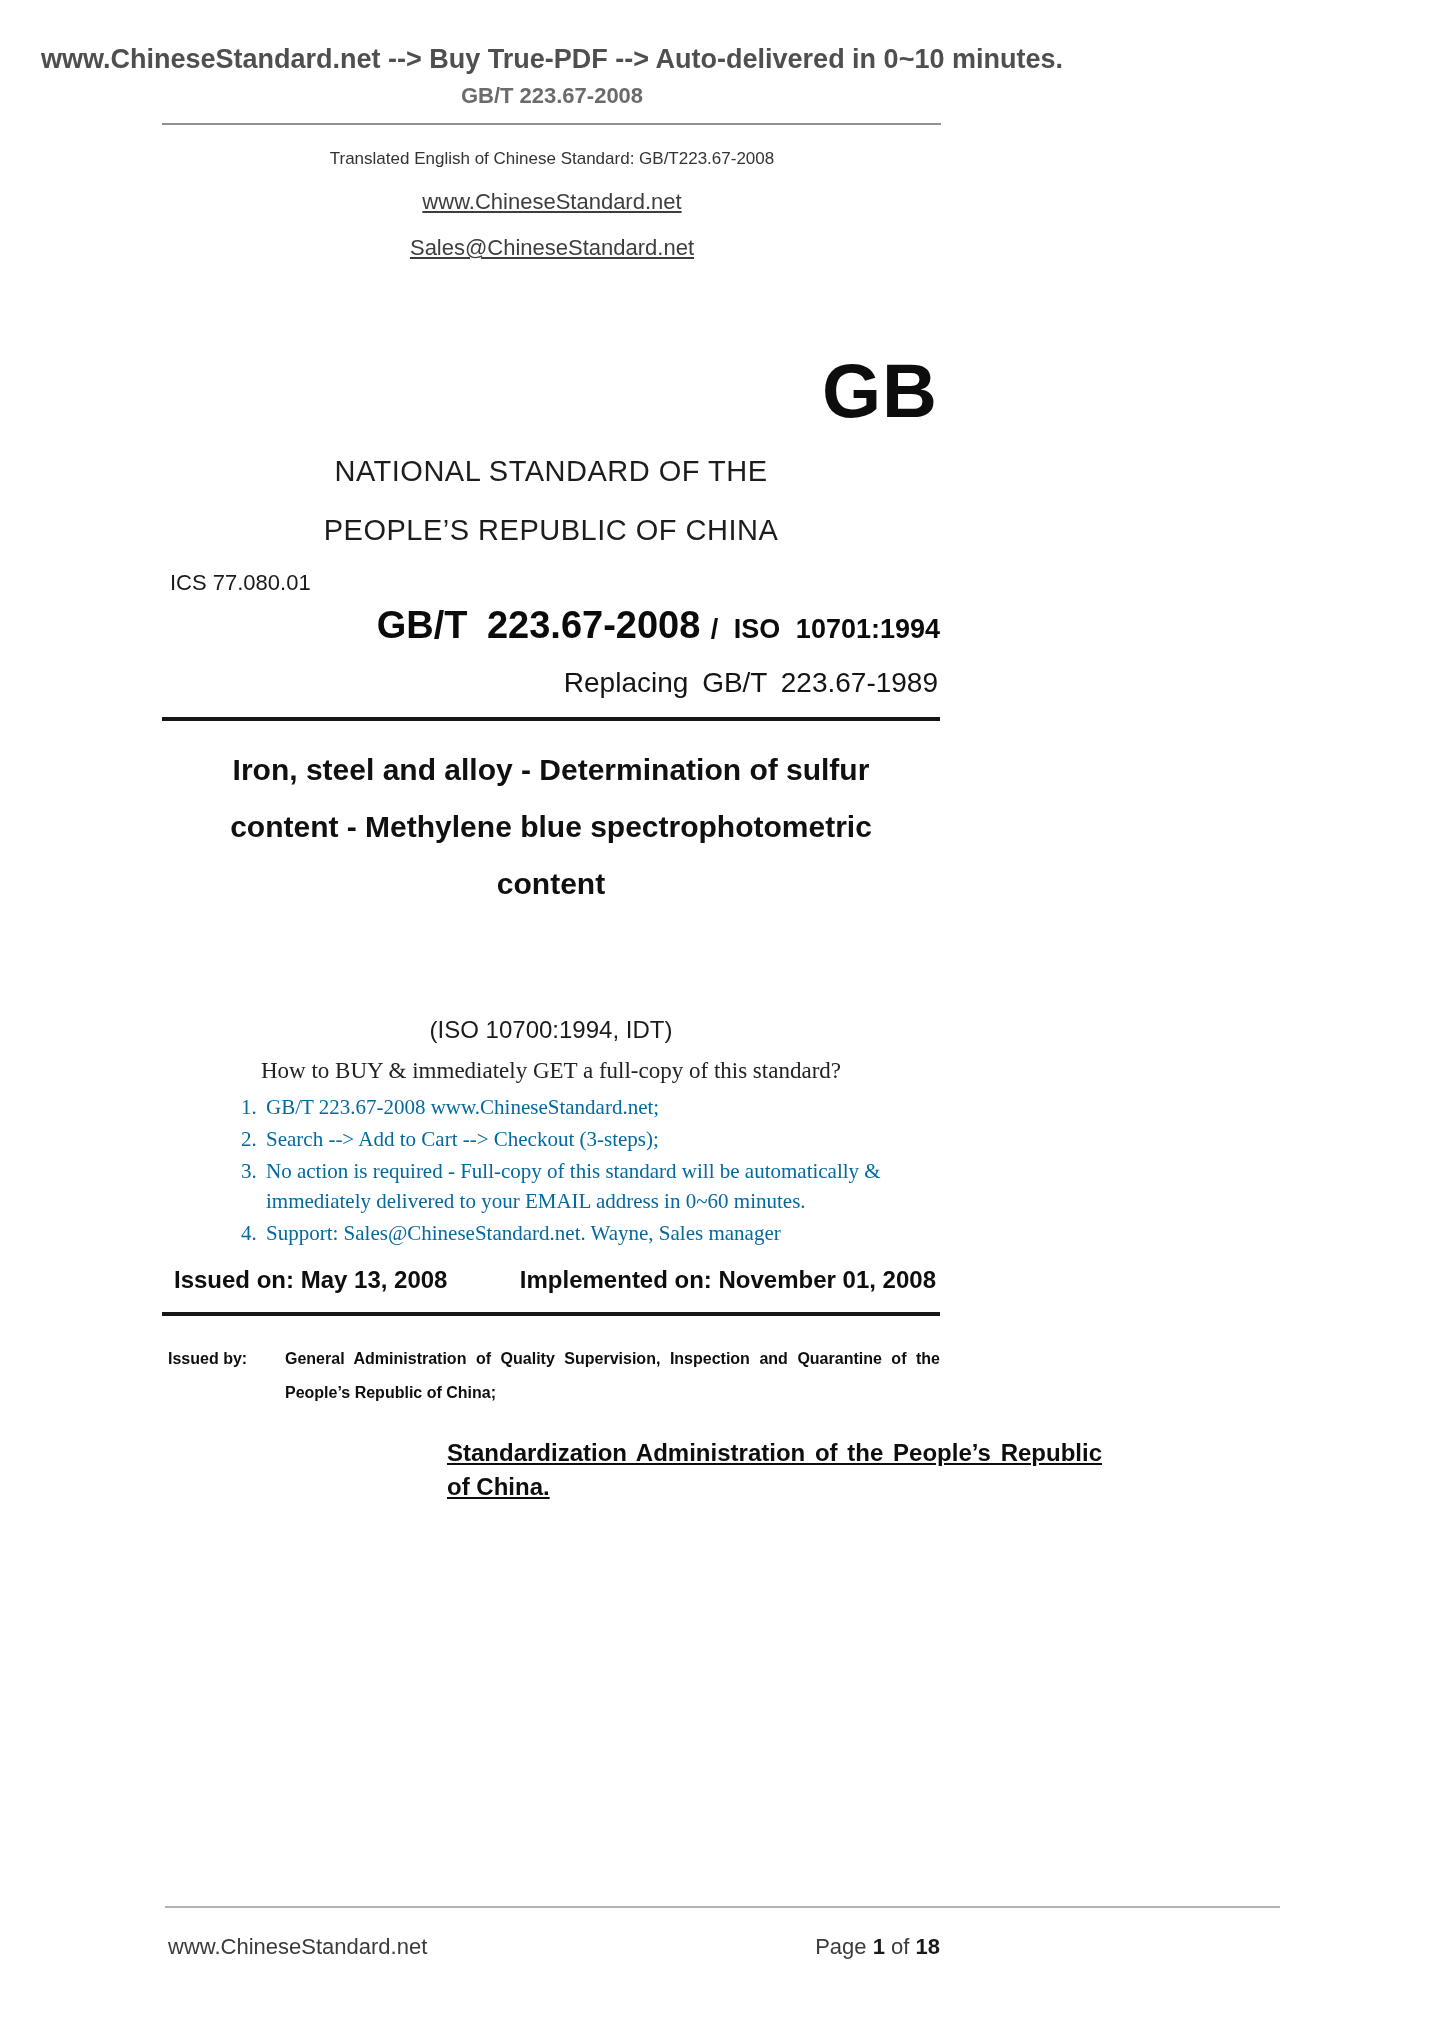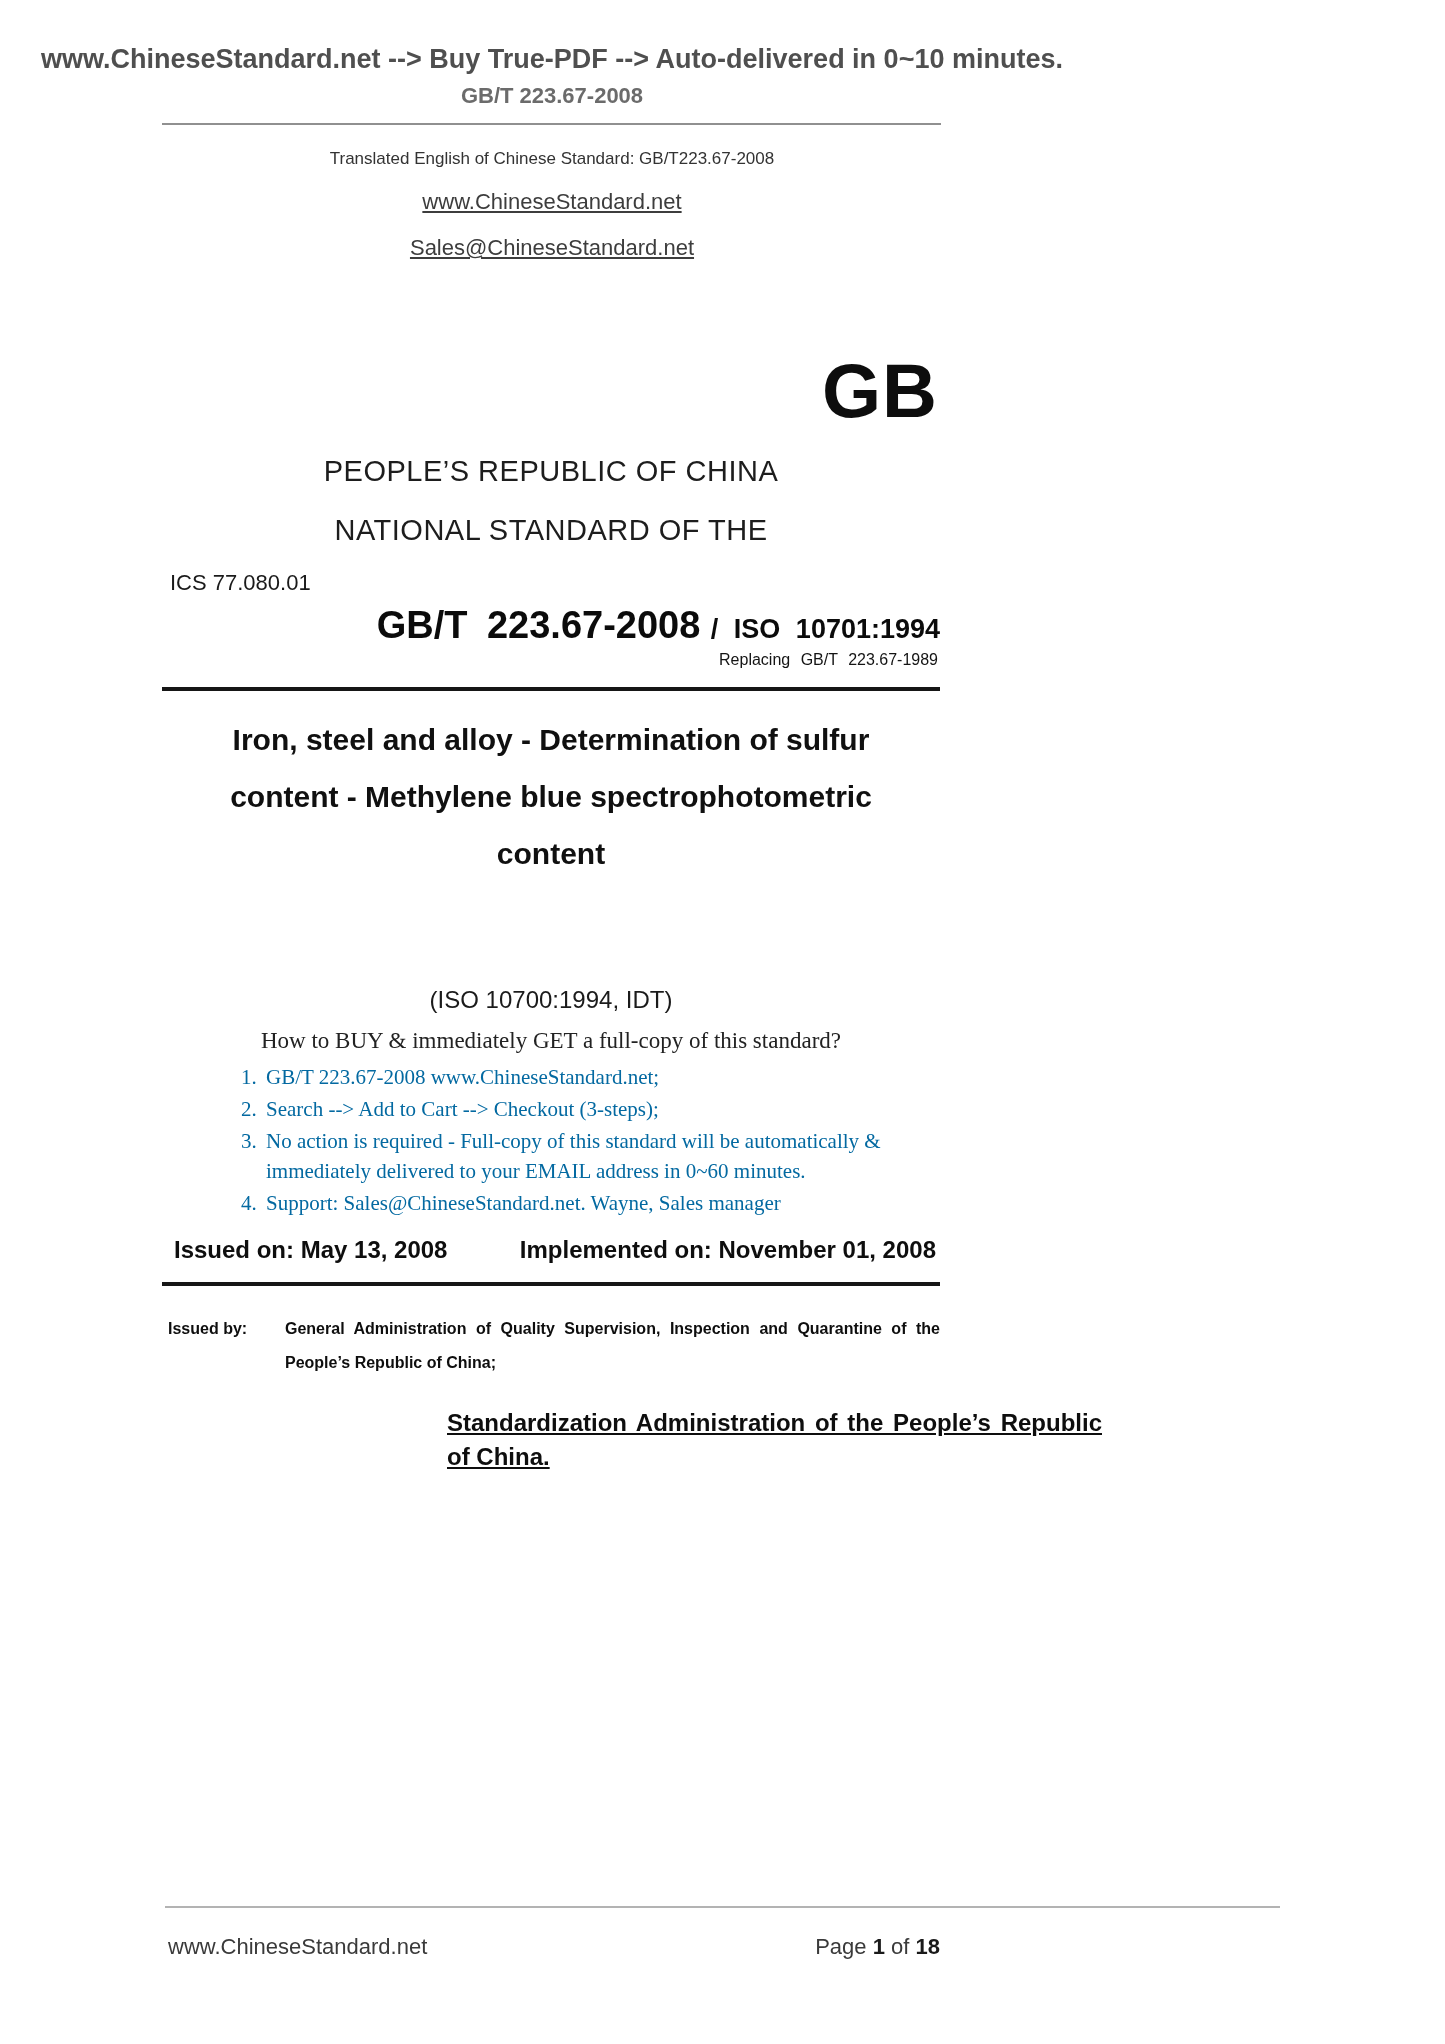--- a/index.html
+++ b/index.html
@@ -27,21 +27,21 @@
   
   .gb-logo { margin-top:92px; text-align:right; font-size:76px; font-weight:bold; letter-spacing:1px; color:#0d0d0d; line-height:1; padding-right:2px; }
   .national { margin-top:26px; text-align:center; font-size:29px; letter-spacing:0.5px; color:#1d1d1d; }
   .national + .national { margin-top:26px; }
 
   .ics-block { margin-top:18px; padding-left:8px; font-size:22px; line-height:35px; color:#1a1a1a; }
 
   .code-line { margin-top:4px; text-align:right; white-space:nowrap; }
   .code-big { font-size:38px; font-weight:bold; word-spacing:9px; color:#0b0b0b; }
   .code-iso { font-size:27px; font-weight:bold; word-spacing:8px; color:#0b0b0b; margin-left:6px; }
-  .replacing { margin-top:4px; text-align:right; font-size:16px; word-spacing:6px; color:#141414; padding-right:2px; }
+  .replacing { margin-top:20px; text-align:right; font-size:28px; word-spacing:6px; color:#141414; padding-right:2px; }
 
   .rule-thick { margin-top:18px; border-top:4px solid #161616; }
 
   .title { margin-top:20px; text-align:center; font-size:30px; font-weight:bold; line-height:57px; color:#101010; }
 
   .idt { margin-top:104px; text-align:center; font-size:24px; color:#1b1b1b; }
 
   .serif { font-family:"Liberation Serif", serif; }
   .buy-heading { margin-top:14px; text-align:center; font-size:23px; color:#222; }
   .buy-list { margin-top:8px; padding-left:100px; width:760px; font-size:21px; line-height:30px; color:#0369a1; }
@@ -70,22 +70,22 @@
 
 <section class="axis">
   <div class="translated">Translated English of Chinese Standard: GB/T223.67-2008</div>
   <div class="link-row"><a class="link">www.ChineseStandard.net</a></div>
   <div class="link-row"><a class="link">Sales@ChineseStandard.net</a></div>
 </section>
 
 <main class="col">
   <div class="gb-logo">GB</div>
 
+  <div class="national">NATIONAL STANDARD OF THE</div>
   <div class="national">PEOPLE’S REPUBLIC OF CHINA</div>
-  <div class="national">NATIONAL STANDARD OF THE</div>
 
   <div class="ics-block">
     <div>ICS 77.080.01</div>
   </div>
 
   <div class="code-line">
     <span class="code-big">GB/T 223.67-2008</span>
     <span class="code-iso">/ ISO 10701:1994</span>
   </div>
   <div class="replacing">Replacing GB/T 223.67-1989</div>

